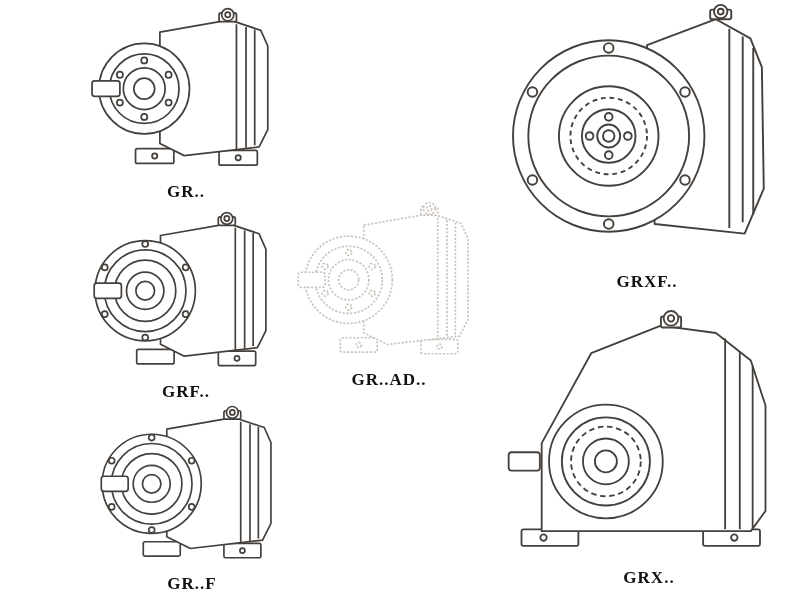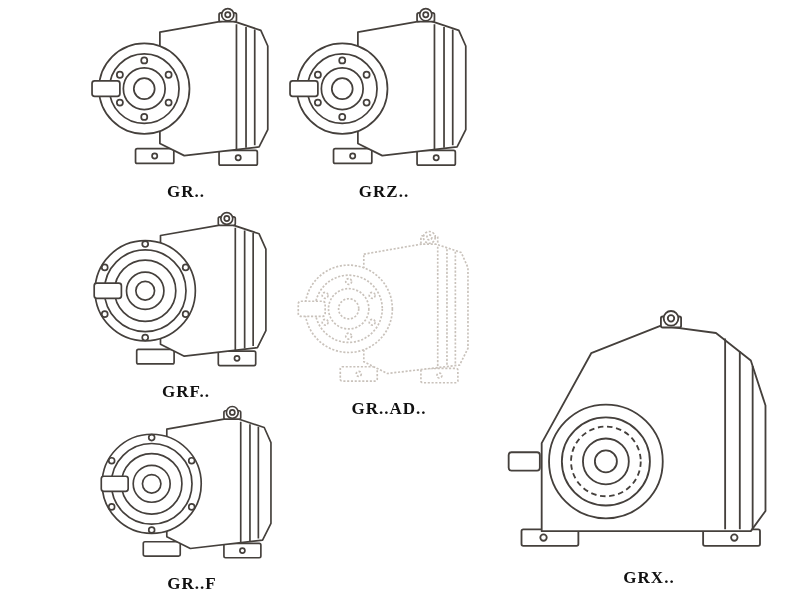--- a/index.html
+++ b/index.html
@@ -117,36 +117,36 @@
     </symbol>
   </svg>
 
   <div class="fig" style="left:88px;top:6px;width:196px;height:198px">
     <svg class="art solid" viewBox="0 0 220 200">
         <use href="#sym-side"></use>
       </svg>
     <div class="lbl">GR..</div>
   </div>
 
-  <div class="fig" style="left:288px;top:6px;width:192px;height:198px">
-    <svg class="art solid" viewBox="0 0 220 200">
-        <use href="#sym-side"></use>
+
+  <div class="fig" style="left:498px;top:2px;width:298px;height:292px">
+    <svg class="art solid" viewBox="0 0 300 280">
+        <use href="#sym-front"></use>
       </svg>
-    <div class="lbl">GRZ..</div>
+    <div class="lbl">GRXF..</div>
   </div>
-
 
   <div class="fig" style="left:88px;top:210px;width:196px;height:194px">
     <svg class="art solid" viewBox="0 0 220 200">
         <use href="#sym-sidef"></use>
       </svg>
     <div class="lbl">GRF..</div>
   </div>
 
-  <div class="fig" style="left:288px;top:229px;width:202px;height:192px">
+  <div class="fig" style="left:288px;top:200px;width:202px;height:192px">
     <svg class="art ghost" viewBox="0 0 220 200">
         <use href="#sym-side"></use>
       </svg>
     <div class="lbl">GR..AD..</div>
   </div>
 
   <div class="fig" style="left:94px;top:404px;width:196px;height:192px">
     <svg class="art solid" viewBox="0 0 220 200">
         <use href="#sym-sidef"></use>
       </svg>

